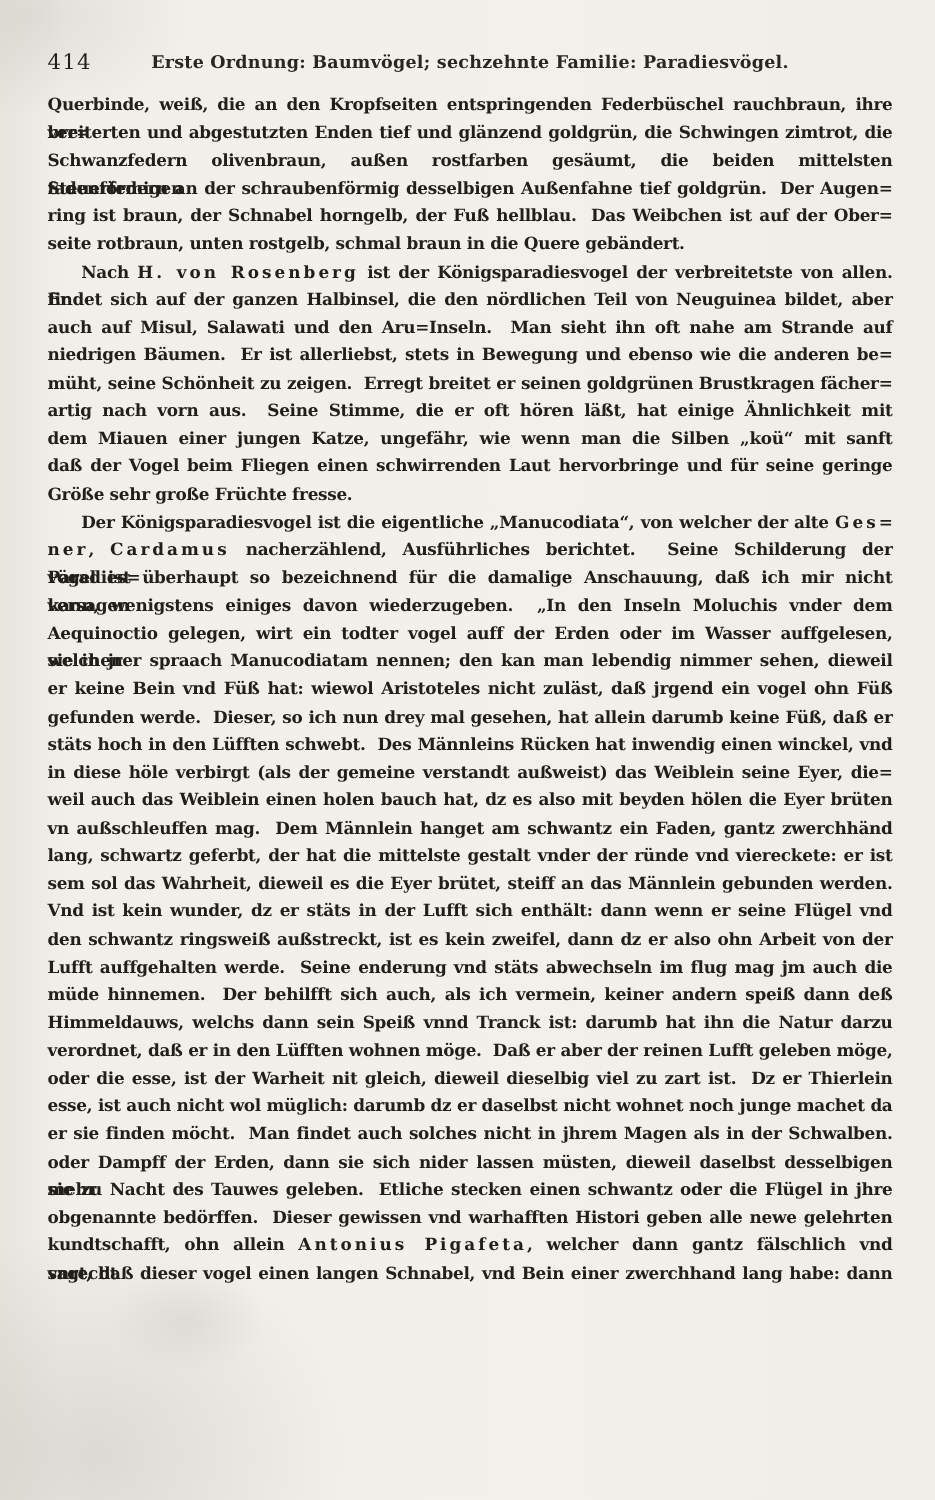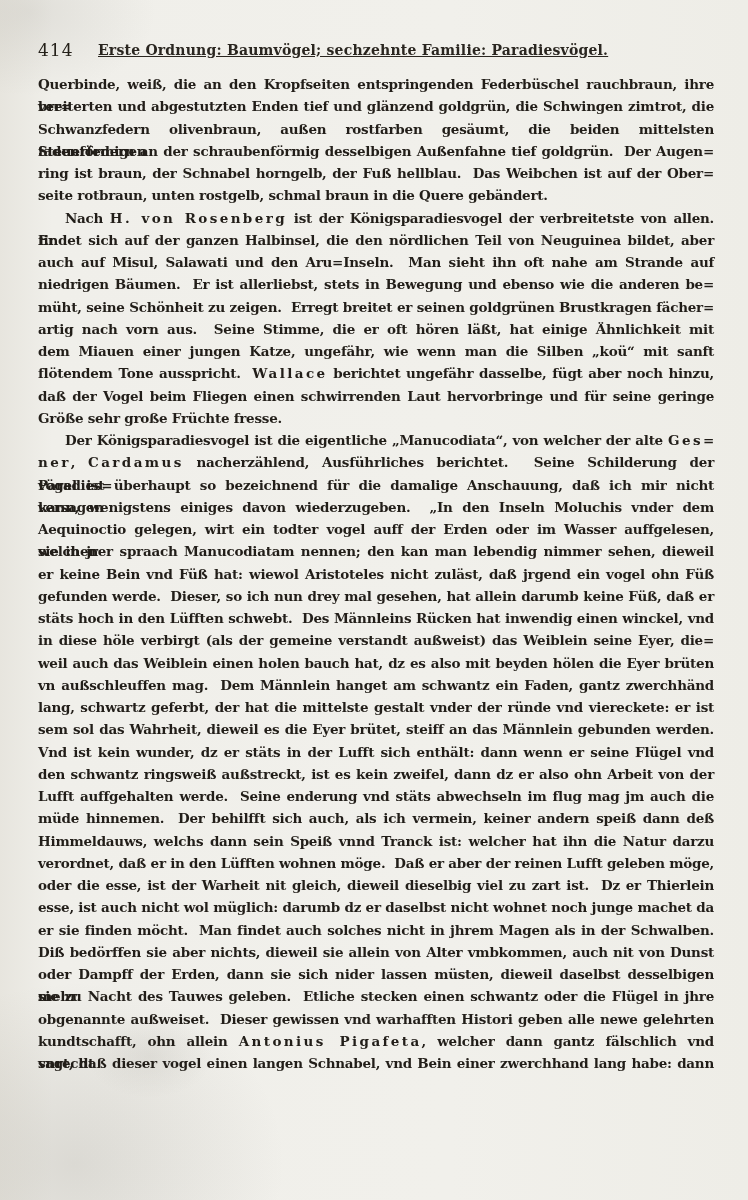--- a/index.html
+++ b/index.html
@@ -17,22 +17,22 @@
 
   .pagehead {
     position: absolute; top: 40px; left: 38px; right: 34px; height: 22px;
   }
   .pagenum {
     position: absolute; left: 0; top: 0;
     font-size: 17px; letter-spacing: 1px; color: #242019;
   }
   .runtitle {
     position: absolute; left: 60px; right: 60px; top: 2px;
-    font-weight: 700; font-size: 14px;
-    letter-spacing: 0.2px; color: #2a2620; text-decoration: underline;
+    text-align: center; font-weight: 700; font-size: 14px;
+    letter-spacing: 0.2px; color: #2a2620;
   }
 
   .textblock {
     position: absolute; left: 38px; top: 73px; width: 676px;
   }
   .paragraph { margin: 0; padding: 0; }
   .line {
     font-weight: 700;
     font-size: 13.5px;
     letter-spacing: -0.25px;
@@ -65,21 +65,20 @@
         <div class="line lastline">seite rotbraun, unten rostgelb, schmal braun in die Quere gebändert.</div>
       </div>
       <div class="paragraph">
         <div class="line firstline">Nach <span class="sp">H. von Rosenberg</span> ist der Königsparadiesvogel der verbreitetste von allen.  Er</div>
         <div class="line">findet sich auf der ganzen Halbinsel, die den nördlichen Teil von Neuguinea bildet, aber</div>
         <div class="line">auch auf Misul, Salawati und den Aru=Inseln.  Man sieht ihn oft nahe am Strande auf</div>
         <div class="line">niedrigen Bäumen.  Er ist allerliebst, stets in Bewegung und ebenso wie die anderen be=</div>
         <div class="line">müht, seine Schönheit zu zeigen.  Erregt breitet er seinen goldgrünen Brustkragen fächer=</div>
         <div class="line">artig nach vorn aus.  Seine Stimme, die er oft hören läßt, hat einige Ähnlichkeit mit</div>
         <div class="line">dem Miauen einer jungen Katze, ungefähr, wie wenn man die Silben „koü“ mit sanft</div>
-        <div class="line">flötendem Tone ausspricht.  <span class="sp">Wallace</span> berichtet ungefähr dasselbe, fügt aber noch hinzu,</div>
         <div class="line">daß der Vogel beim Fliegen einen schwirrenden Laut hervorbringe und für seine geringe</div>
         <div class="line lastline">Größe sehr große Früchte fresse.</div>
       </div>
       <div class="paragraph">
         <div class="line firstline">Der Königsparadiesvogel ist die eigentliche „Manucodiata“, von welcher der alte <span class="sp">Ges</span>=</div>
         <div class="line"><span class="sp">ner</span>, <span class="sp">Cardamus</span> nacherzählend, Ausführliches berichtet.  Seine Schilderung der Paradies=</div>
         <div class="line">vögel ist überhaupt so bezeichnend für die damalige Anschauung, daß ich mir nicht versagen</div>
         <div class="line">kann, wenigstens einiges davon wiederzugeben.  „In den Inseln Moluchis vnder dem</div>
         <div class="line">Aequinoctio gelegen, wirt ein todter vogel auff der Erden oder im Wasser auffgelesen, welchen</div>
         <div class="line">sie in jrer spraach Manucodiatam nennen; den kan man lebendig nimmer sehen, dieweil</div>
@@ -88,26 +87,25 @@
         <div class="line">stäts hoch in den Lüfften schwebt.  Des Männleins Rücken hat inwendig einen winckel, vnd</div>
         <div class="line">in diese höle verbirgt (als der gemeine verstandt außweist) das Weiblein seine Eyer, die=</div>
         <div class="line">weil auch das Weiblein einen holen bauch hat, dz es also mit beyden hölen die Eyer brüten</div>
         <div class="line">vn außschleuffen mag.  Dem Männlein hanget am schwantz ein Faden, gantz zwerchhänd</div>
         <div class="line">lang, schwartz geferbt, der hat die mittelste gestalt vnder der ründe vnd viereckete: er ist</div>
         <div class="line">sem sol das Wahrheit, dieweil es die Eyer brütet, steiff an das Männlein gebunden werden.</div>
         <div class="line">Vnd ist kein wunder, dz er stäts in der Lufft sich enthält: dann wenn er seine Flügel vnd</div>
         <div class="line">den schwantz ringsweiß außstreckt, ist es kein zweifel, dann dz er also ohn Arbeit von der</div>
         <div class="line">Lufft auffgehalten werde.  Seine enderung vnd stäts abwechseln im flug mag jm auch die</div>
         <div class="line">müde hinnemen.  Der behilfft sich auch, als ich vermein, keiner andern speiß dann deß</div>
-        <div class="line">Himmeldauws, welchs dann sein Speiß vnnd Tranck ist: welcher hat ihn die Natur darzu</div>
+        <div class="line">Himmeldauws, welchs dann sein Speiß vnnd Tranck ist: darumb hat ihn die Natur darzu</div>
         <div class="line">verordnet, daß er in den Lüfften wohnen möge.  Daß er aber der reinen Lufft geleben möge,</div>
         <div class="line">oder die esse, ist der Warheit nit gleich, dieweil dieselbig viel zu zart ist.  Dz er Thierlein</div>
         <div class="line">esse, ist auch nicht wol müglich: darumb dz er daselbst nicht wohnet noch junge machet da</div>
         <div class="line">er sie finden möcht.  Man findet auch solches nicht in jhrem Magen als in der Schwalben.</div>
-        <div class="line">Diß bedörffen sie aber nichts, dieweil sie allein von Alter vmbkommen, auch nit von Dunst</div>
         <div class="line">oder Dampff der Erden, dann sie sich nider lassen müsten, dieweil daselbst desselbigen mehr</div>
         <div class="line">sie zu Nacht des Tauwes geleben.  Etliche stecken einen schwantz oder die Flügel in jhre</div>
-        <div class="line">obgenannte außweiset.  Dieser gewissen vnd warhafften Histori geben alle newe gelehrten</div>
+        <div class="line">obgenannte bedörffen.  Dieser gewissen vnd warhafften Histori geben alle newe gelehrten</div>
         <div class="line">kundtschafft, ohn allein <span class="sp">Antonius Pigafeta</span>, welcher dann gantz fälschlich vnd vnrecht</div>
         <div class="line">sagt, daß dieser vogel einen langen Schnabel, vnd Bein einer zwerchhand lang habe: dann</div>
       </div>
     </div>
 </div>
 
 </body></html>

